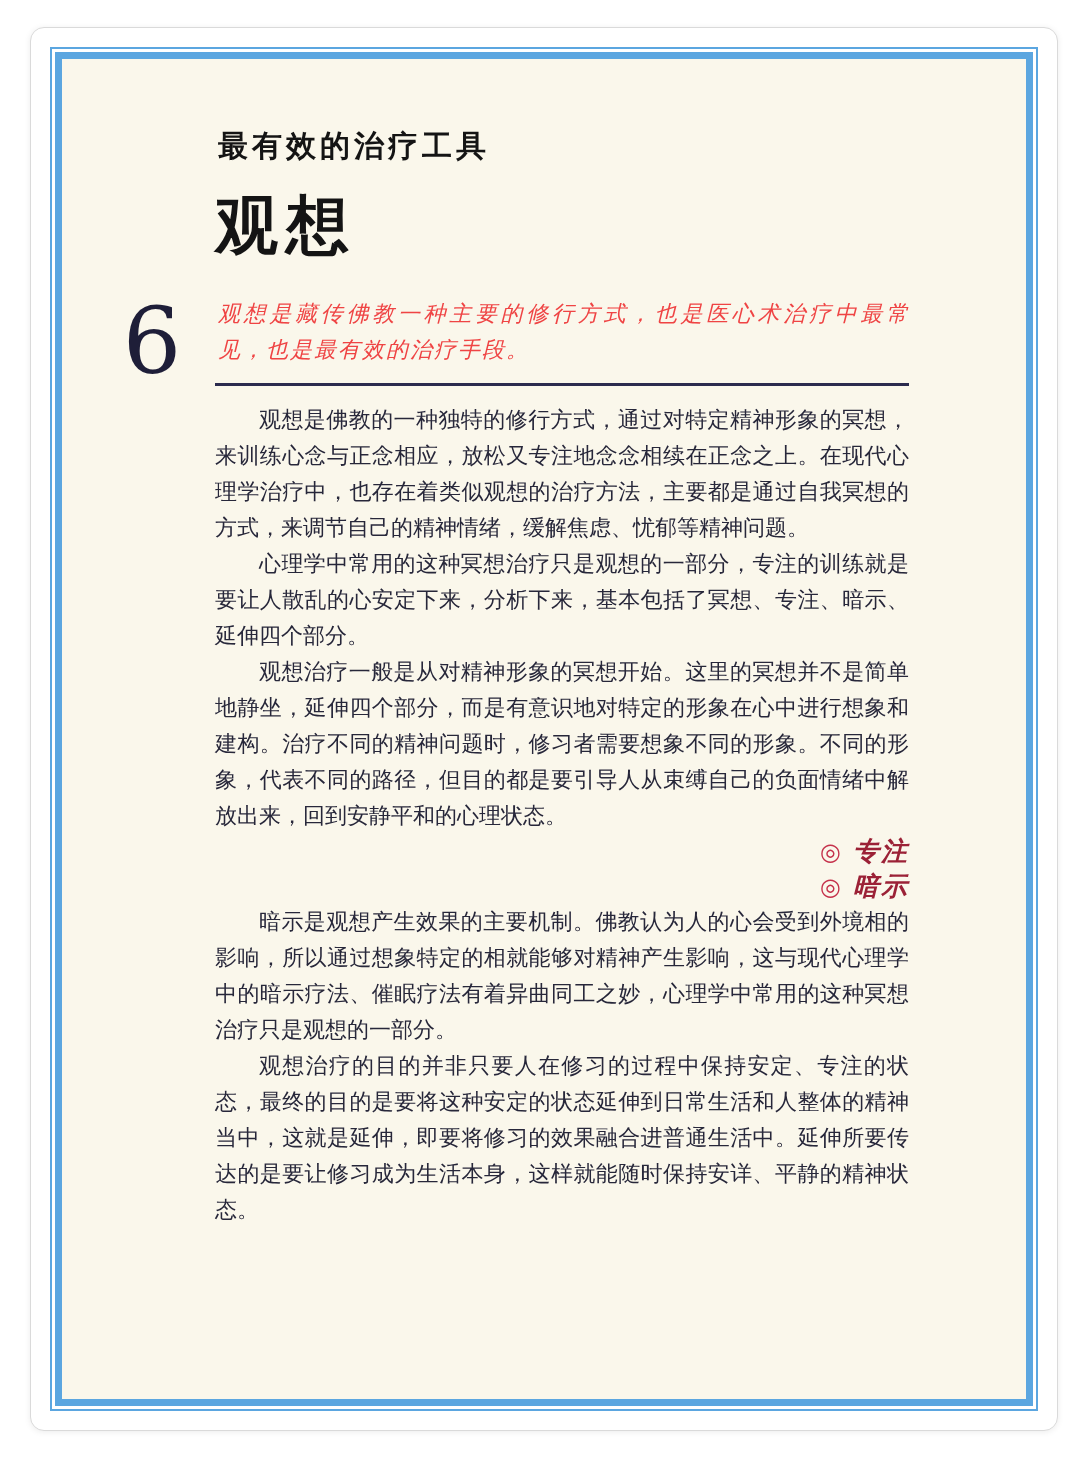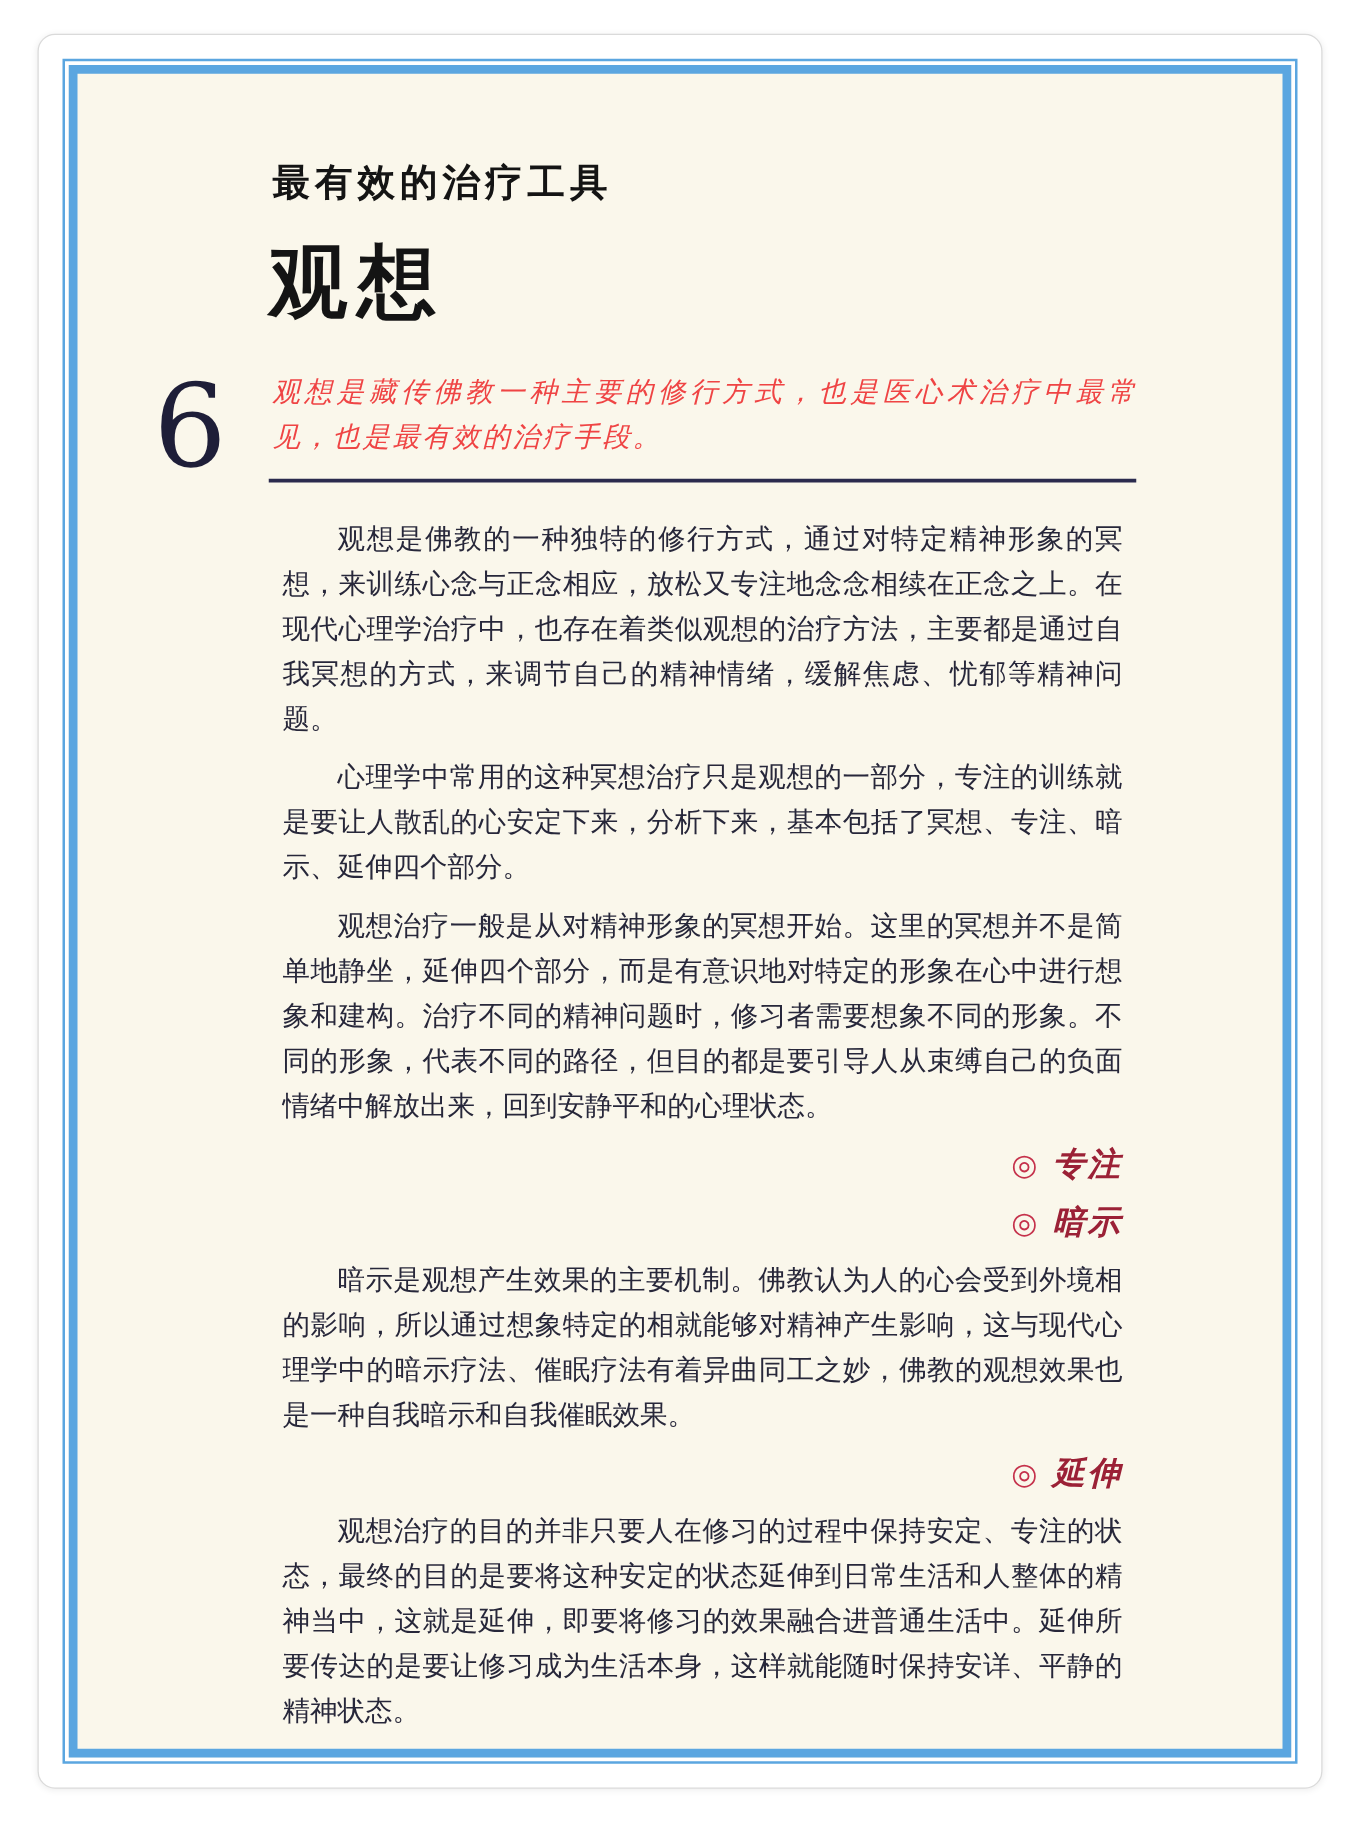--- a/index.html
+++ b/index.html
@@ -92,21 +92,21 @@
     position: absolute;
     left: 215px;
     top: 402px;
     width: 694px;
     font-size: 22px;
     line-height: 36px;
     color: #27273a;
     text-align: justify;
   }
   .main-text p {
-    margin: 11px;
+    margin: 0;
     text-indent: 2em;
   }
   .section-head {
     margin: 14px 0 6px 0;
     font-family: "Liberation Sans", sans-serif;
     font-weight: 700;
     font-size: 26px;
     line-height: 34px;
     color: #9b2136;
     letter-spacing: 2px;
@@ -147,21 +147,18 @@
     <p>心理学中常用的这种冥想治疗只是观想的一部分，专注的训练就是要让人散乱的心安定下来，分析下来，基本包括了冥想、专注、暗示、延伸四个部分。</p>
     <p>观想治疗一般是从对精神形象的冥想开始。这里的冥想并不是简单地静坐，延伸四个部分，而是有意识地对特定的形象在心中进行想象和建构。治疗不同的精神问题时，修习者需要想象不同的形象。不同的形象，代表不同的路径，但目的都是要引导人从束缚自己的负面情绪中解放出来，回到安静平和的心理状态。</p>
 
     <p class="section-head">
       <span class="bullseye">◎</span><span>专注</span>
     </p>
 
     <p class="section-head">
       <span class="bullseye">◎</span><span>暗示</span>
     </p>
-    <p>暗示是观想产生效果的主要机制。佛教认为人的心会受到外境相的影响，所以通过想象特定的相就能够对精神产生影响，这与现代心理学中的暗示疗法、催眠疗法有着异曲同工之妙，佛教的观想效果也是一种自我暗示和自我催眠效果。</p>
+    <p>暗示是观想产生效果的主要机制。佛教认为人的心会受到外境相的影响，所以通过想象特定的相就能够对精神产生影响，这与现代心理学中的暗示疗法、催眠疗法有着异曲同工之妙，心理学中常用的这种冥想治疗只是观想的一部分。</p>
 
-    <p class="section-head">
-      <span class="bullseye">◎</span><span>延伸</span>
-    </p>
     <p>观想治疗的目的并非只要人在修习的过程中保持安定、专注的状态，最终的目的是要将这种安定的状态延伸到日常生活和人整体的精神当中，这就是延伸，即要将修习的效果融合进普通生活中。延伸所要传达的是要让修习成为生活本身，这样就能随时保持安详、平静的精神状态。</p>
   </div>
 
 </div>
 
 </body></html>

